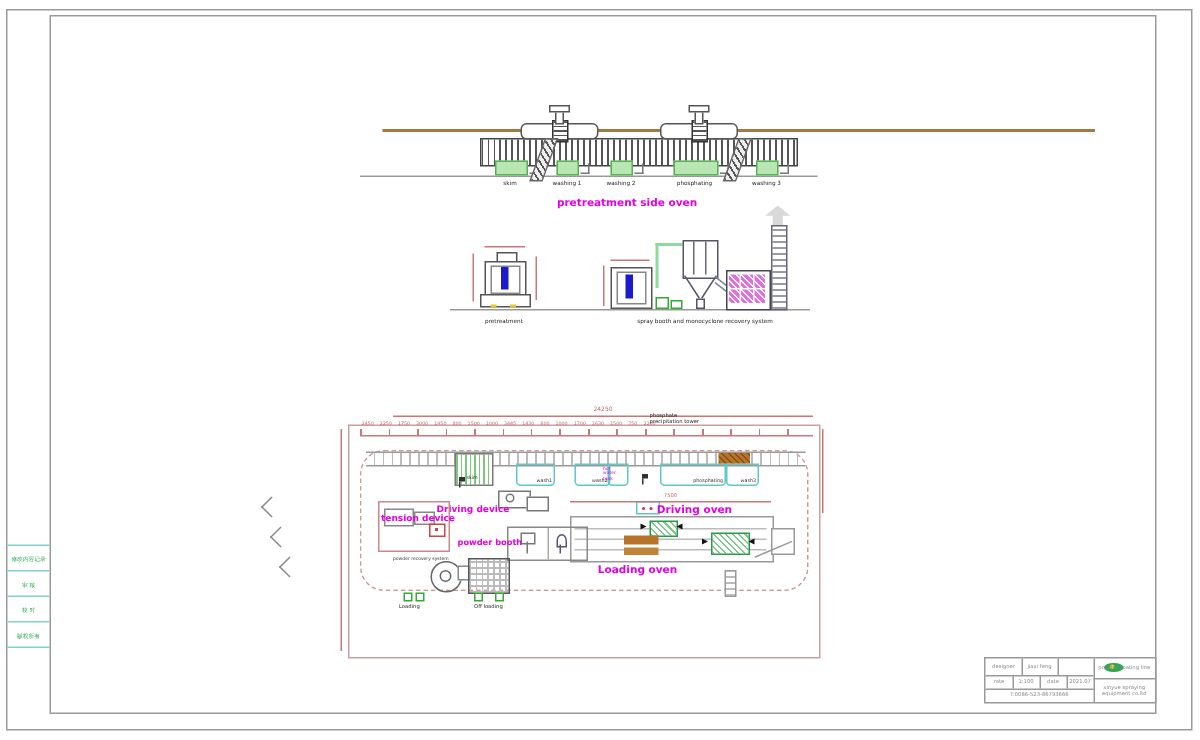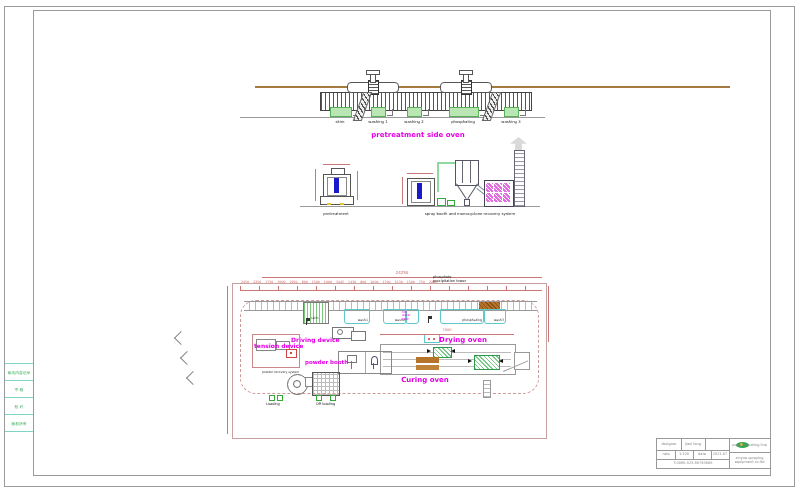--- a/index.html
+++ b/index.html
@@ -215,22 +215,22 @@
   <div class="abs" style="left:503px;top:371px;width:27px;height:1px;background:#999;transform:rotate(-23deg);transform-origin:left top"></div>
   <div class="fanbox" style="left:433px;top:347px;width:17px;height:9px"></div>
   <div class="fanbox" style="left:474px;top:355px;width:24px;height:13px"></div>
   <div class="burner" style="left:416px;top:357px;width:23px;height:6px"></div>
   <div class="burner" style="left:416px;top:365px;width:23px;height:5px;background:#c08438"></div>
   <div class="arr-r" style="left:427px;top:349px"></div>
   <div class="arr-l" style="left:451px;top:349px"></div>
   <div class="arr-r" style="left:468px;top:359px"></div>
   <div class="arr-l" style="left:499px;top:359px"></div>
   <div class="abs" style="left:483px;top:380px;width:6px;height:16px;border:1px solid #999;background:repeating-linear-gradient(0deg,#bbb 0 1px,#fff 1px 4px)"></div>
-  <div class="abs ctr mag" style="left:425px;top:336px;width:76px;font-size:7px">Drying oven</div>
-  <div class="abs ctr mag" style="left:395px;top:376px;width:60px;font-size:7px">Curing oven</div>
+  <div class="abs ctr mag" style="left:425px;top:336px;width:76px;font-size:7px">Driving oven</div>
+  <div class="abs ctr mag" style="left:395px;top:376px;width:60px;font-size:7px">Loading oven</div>
 
   <div class="box" style="left:332px;top:327px;width:20px;height:10px;border-color:#777"></div>
   <div class="box" style="left:351px;top:331px;width:13px;height:8px;border-color:#777"></div>
   <div class="abs" style="left:337px;top:329px;width:4px;height:4px;border:1px solid #777;border-radius:50%"></div>
   <div class="abs mag" style="left:291px;top:336px;font-size:6px;white-space:nowrap">Driving device</div>
   <div class="abs" style="left:252px;top:334px;width:46px;height:32px;border:1px solid #cc8888">
     <div class="box" style="left:3px;top:4px;width:18px;height:10px;border-color:#888"></div>
     <div class="box" style="left:23px;top:6px;width:12px;height:7px;border-color:#888"></div>
     <div class="abs" style="left:33px;top:14px;width:9px;height:7px;border:1px solid #cc4444">
       <div class="abs" style="left:3px;top:2px;width:2px;height:2px;background:#cc4444"></div>

